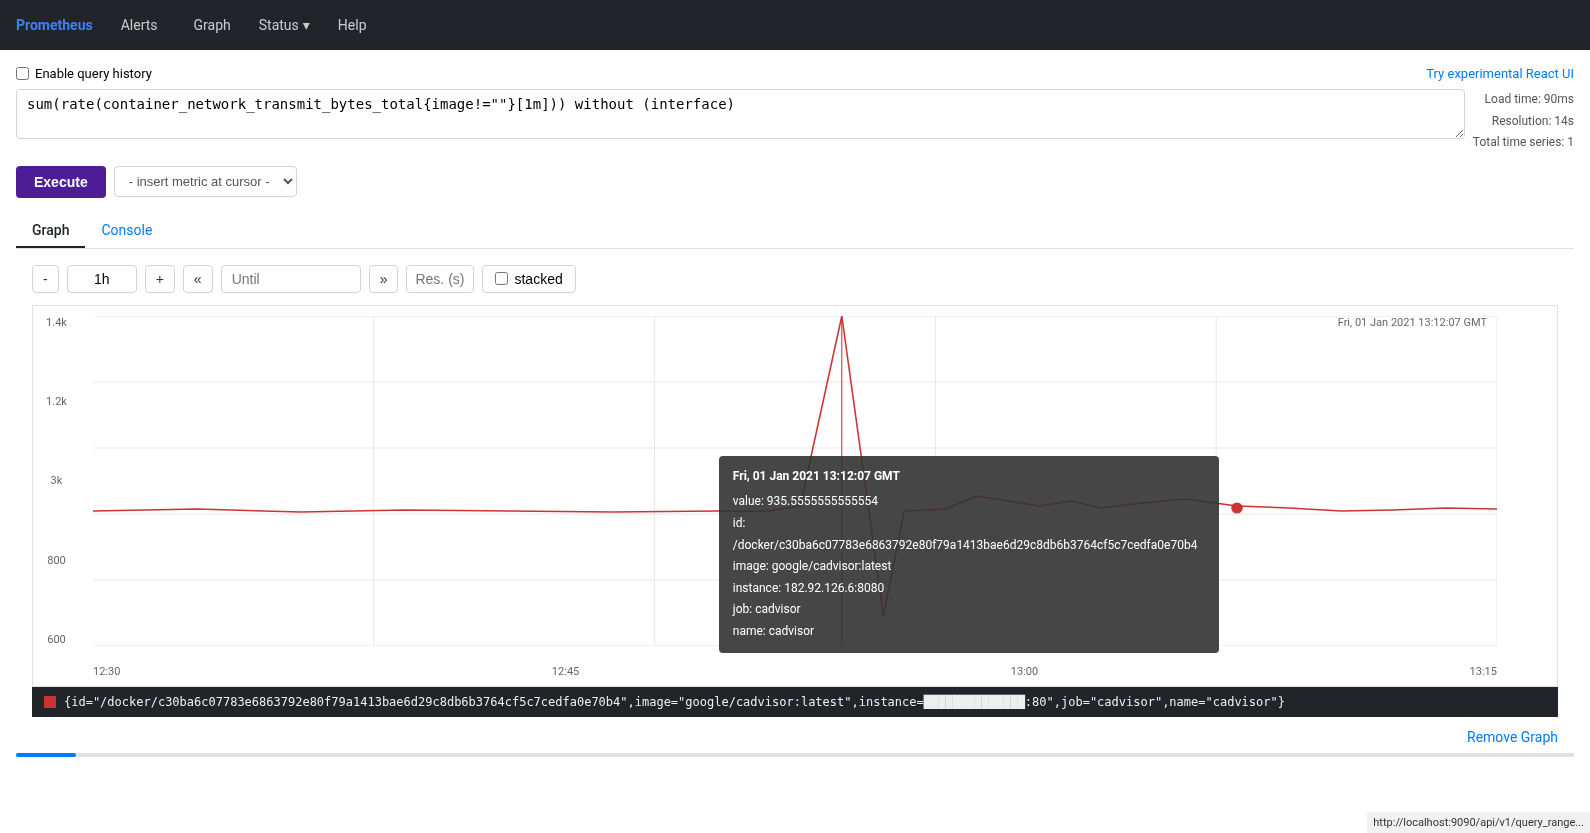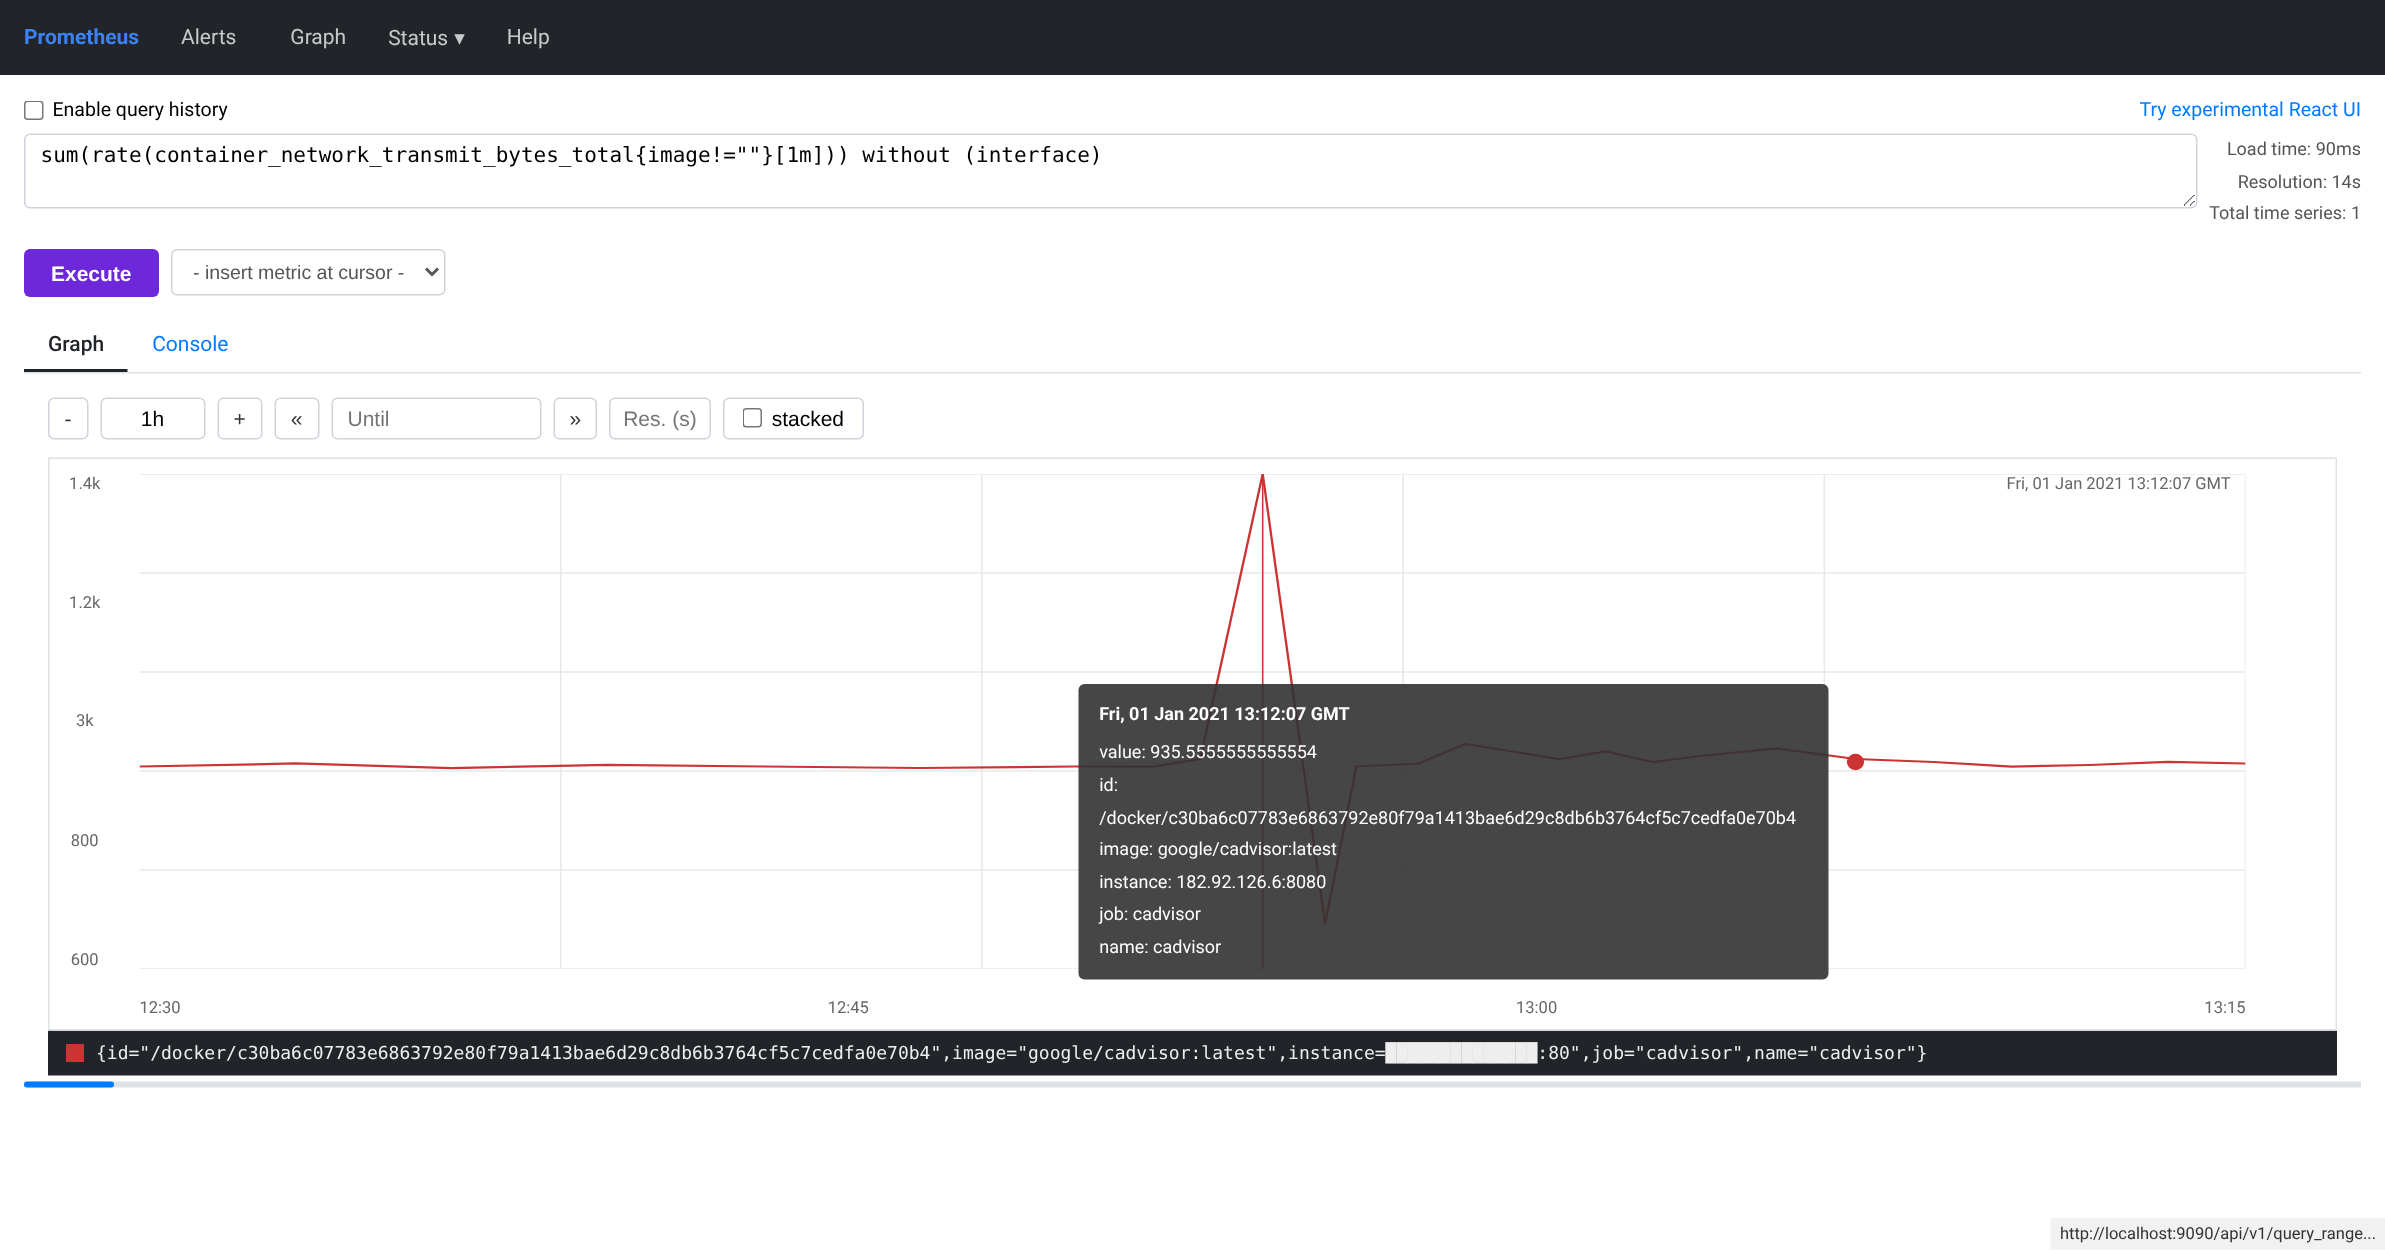--- a/index.html
+++ b/index.html
@@ -89,21 +89,21 @@
     }
 
     
     .execute-row {
       display: flex;
       align-items: center;
       gap: 8px;
       margin-bottom: 16px;
     }
     .btn-execute {
-      background: #6d28d9;
+      background: #4c1d95;
       color: #fff;
       border: none;
       padding: 8px 18px;
       border-radius: 4px;
       font-size: 14px;
       cursor: pointer;
       font-weight: 600;
     }
     .metric-select {
       border: 1px solid #ced4da;
@@ -457,20 +457,23 @@
         <span class="x-label">13:15</span>
       </div>
     </div>
   </div>
 
   <div class="legend-bar">
     <div class="legend-color-box"></div>
     <span>{id="/docker/c30ba6c07783e6863792e80f79a1413bae6d29c8db6b3764cf5c7cedfa0e70b4",image="google/cadvisor:latest",instance=██████████████:80",job="cadvisor",name="cadvisor"}</span>
   </div>
 
+  <div class="bottom-bar">
+    <a class="remove-link">Remove Graph</a>
+  </div>
 
   <div class="scroll-indicator">
     <div class="scroll-thumb"></div>
   </div>
 
 </div>
 
 <div class="status-bar">
   <span>http://localhost:9090/api/v1/query_range...</span>
 </div>

